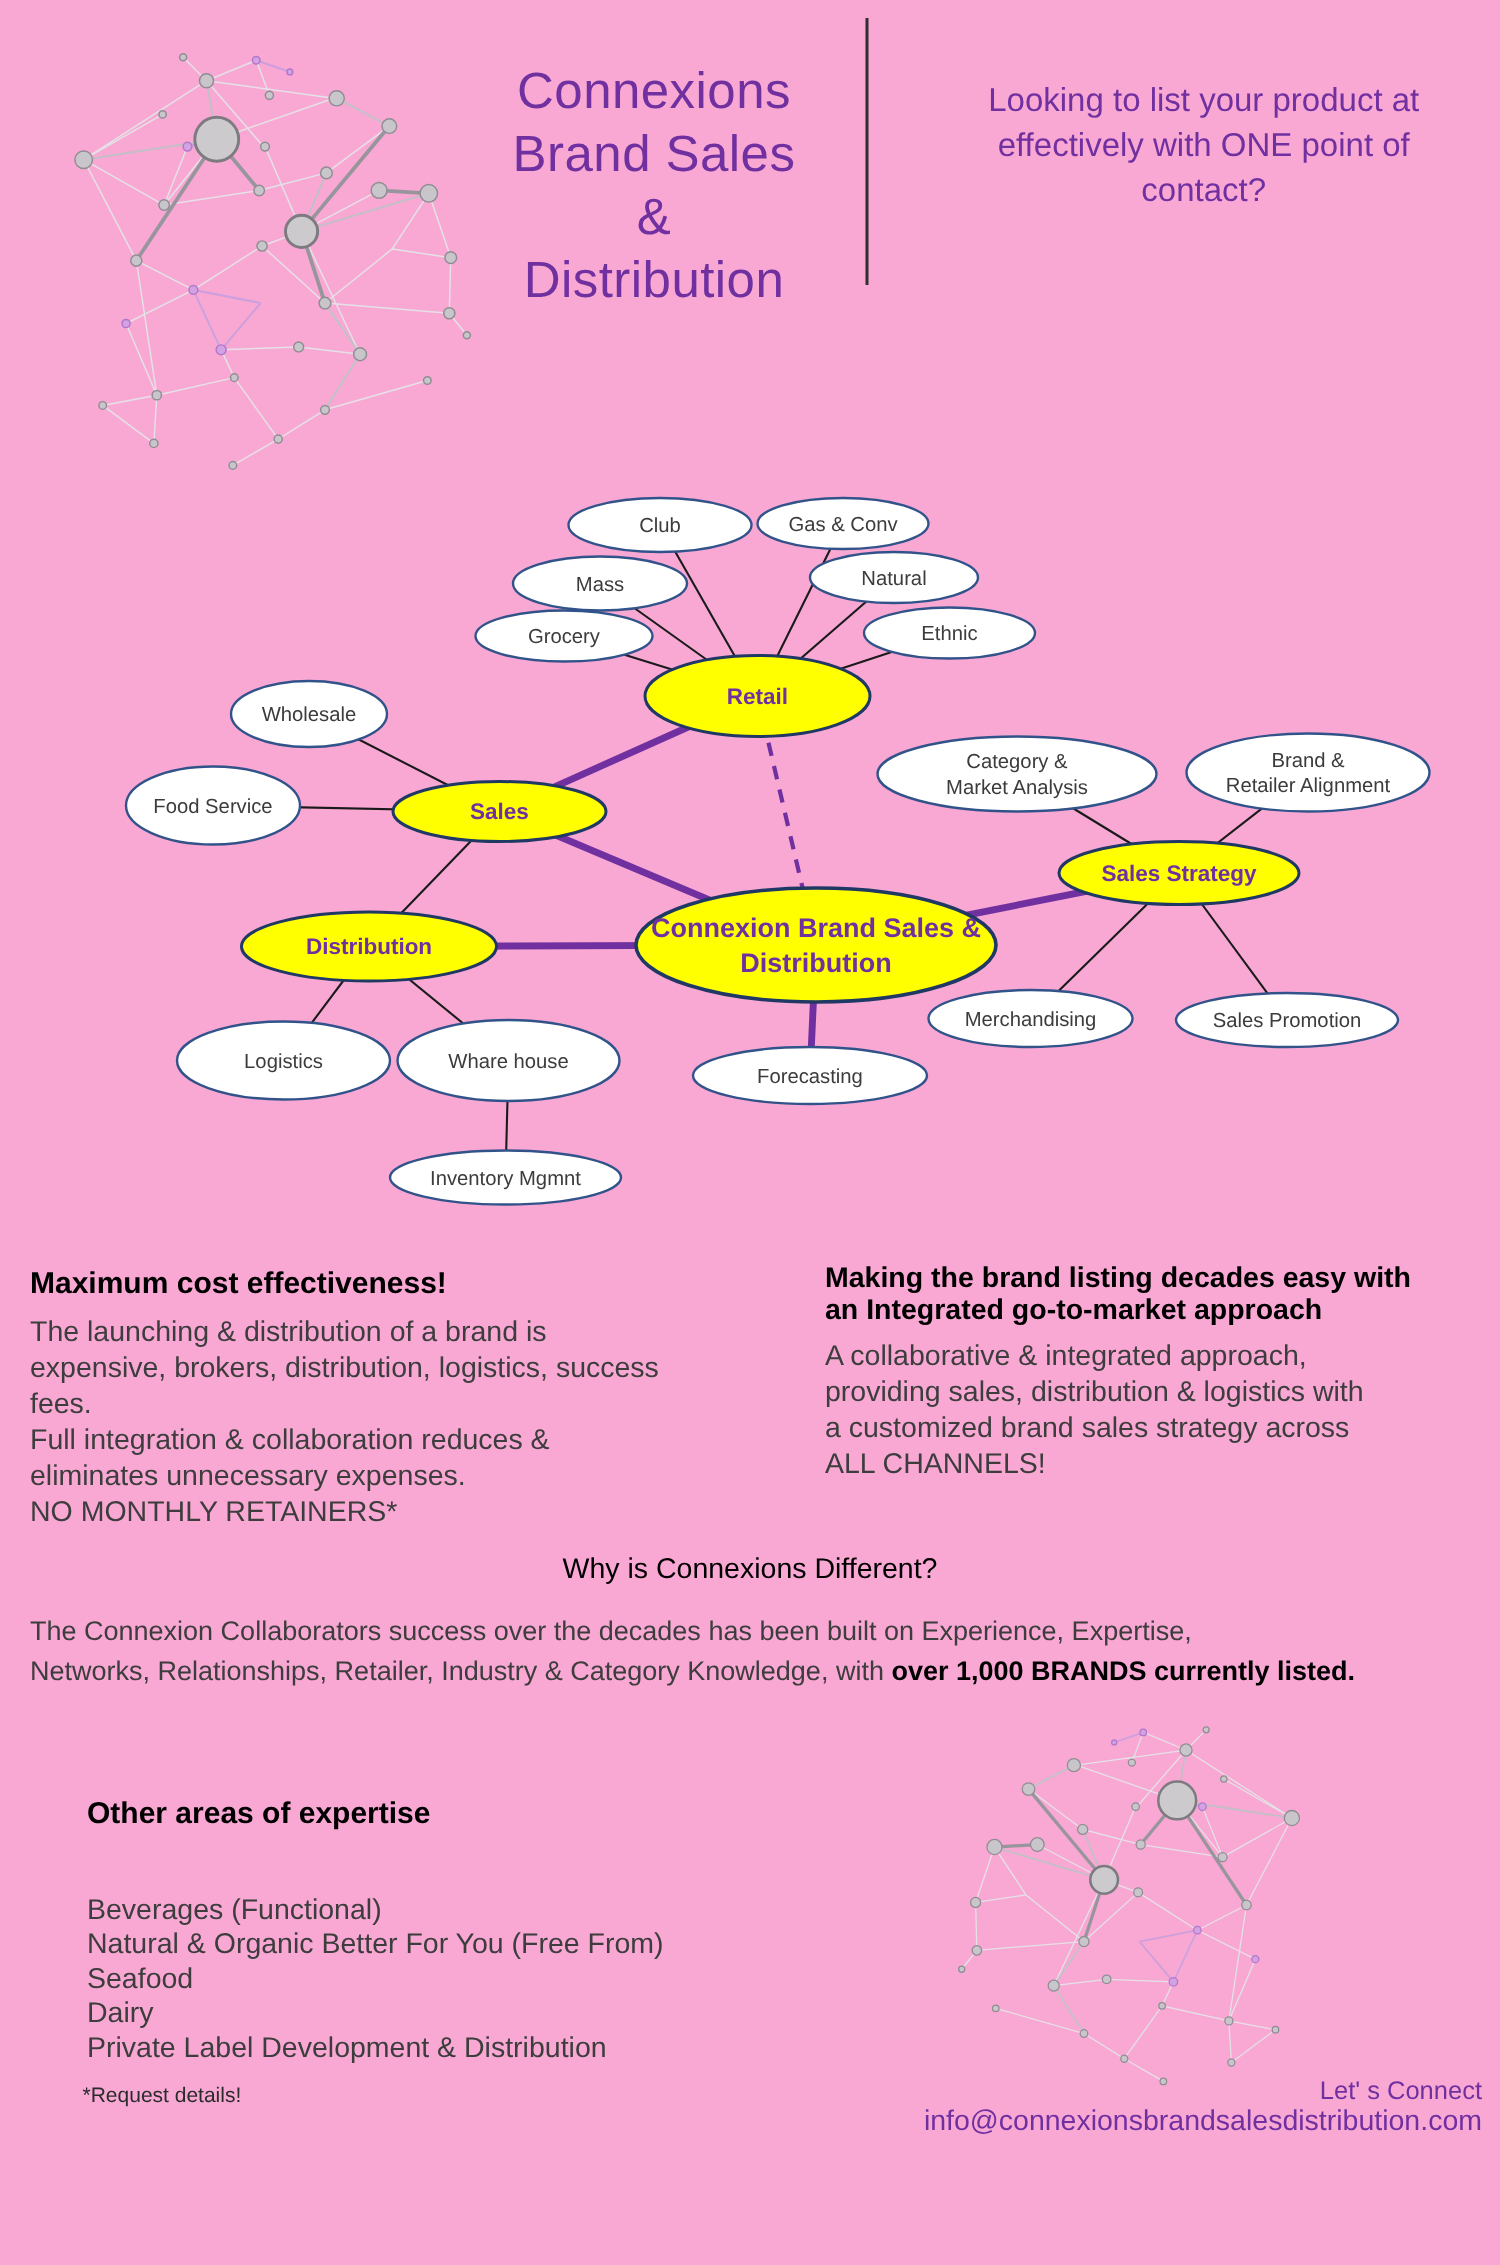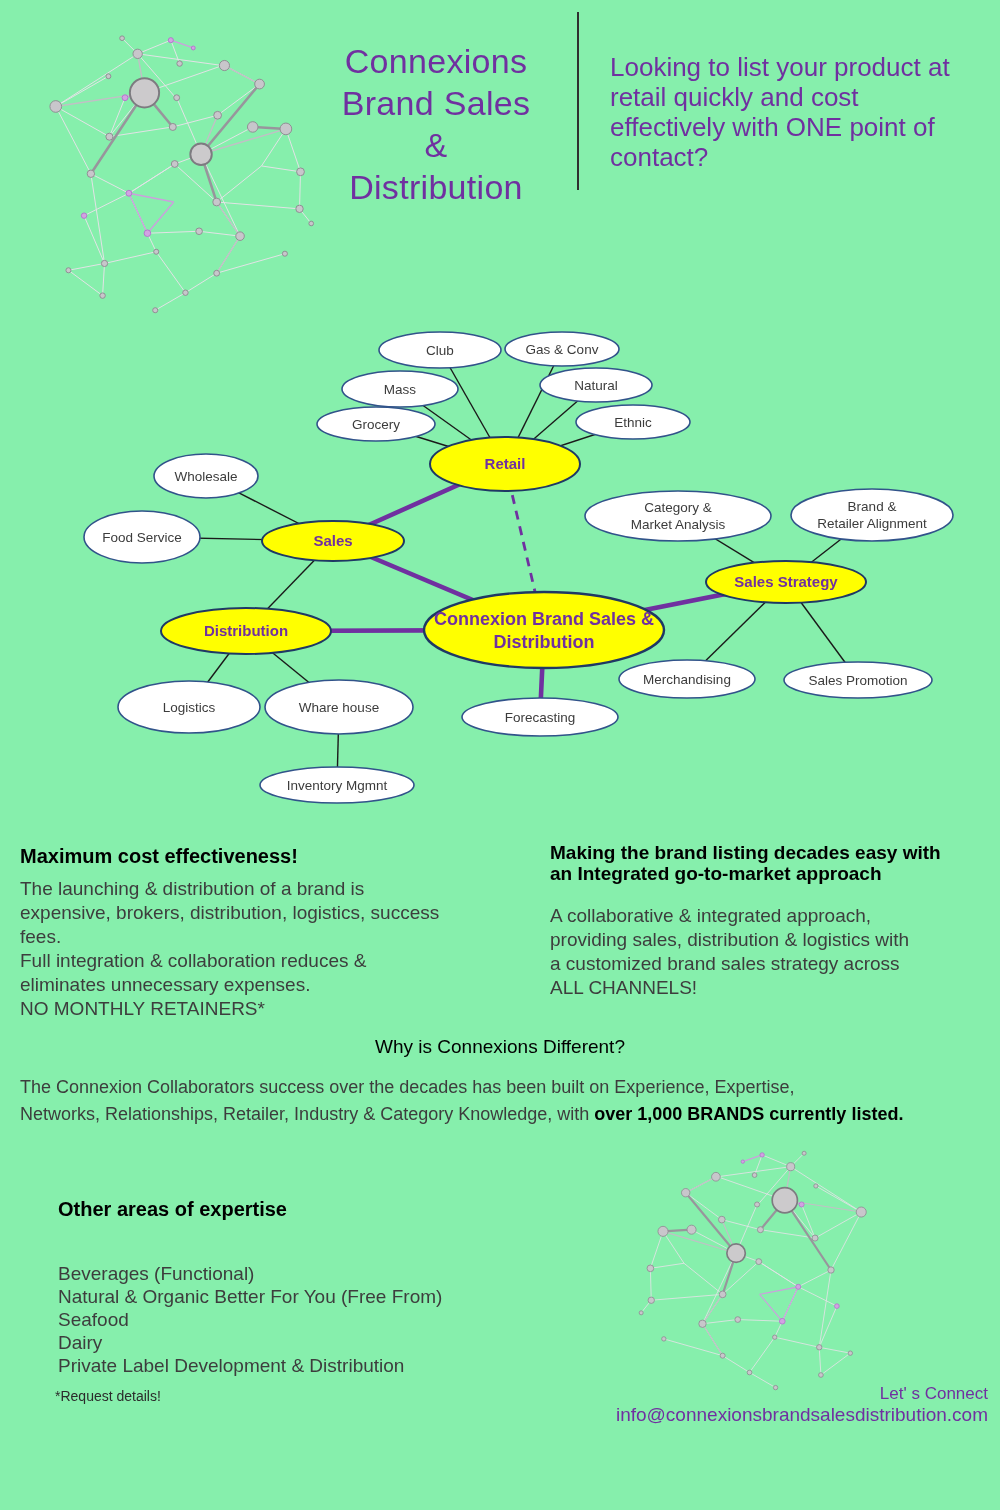--- a/index.html
+++ b/index.html
@@ -1,31 +1,31 @@
 <!DOCTYPE html>
 <html><head>
 <meta charset="utf-8">
 <style>
   html,body{margin:0;padding:0;background:#ffffff}
-  .page{position:relative;width:1000px;height:1510px;background:#86efac;overflow:hidden;
+  .page{position:relative;width:1000px;height:1510px;background:#f9a8d4;overflow:hidden;
         font-family:"Liberation Sans","DejaVu Sans",sans-serif;color:#3d3d3d}
   .abs{position:absolute}
   
   .title{left:296px;top:40px;width:280px;text-align:center;font-size:34px;line-height:42px;
          color:#7030A0;letter-spacing:.3px}
   .divider{left:577px;top:12px;width:2px;height:178px;background:#2f2f2f}
-  .tagline{left:610px;top:52px;width:385px;text-align:left;font-size:26px;line-height:30px;color:#7030A0}
+  .tagline{left:610px;top:52px;width:385px;text-align:center;font-size:22px;line-height:30px;color:#7030A0}
   
   .block-h{font-weight:bold;color:#000}
   .left-block{left:20px;top:845px;width:490px}
   .left-block .block-h{font-size:20px;margin-bottom:9px}
   .body-lines{font-size:19px;line-height:24px;color:#3d3d3d}
   .right-block{left:550px;top:842px;width:450px}
   .head-lines{font-size:19px;line-height:21px;font-weight:bold;color:#000}
-  .right-block .body-lines{margin-top:20px}
+  .right-block .body-lines{margin-top:9px}
   .why-h{left:0;top:1036px;width:1000px;text-align:center;font-size:19px;font-weight:normal;color:#000}
   .why-par{left:20px;top:1074px;width:978px;font-size:18px;line-height:27px;color:#3d3d3d}
   .why-par .b{font-weight:bold;color:#000}
   .expertise{left:58px;top:1198px;width:540px}
   .expertise .block-h{font-size:20px}
   .expertise .body-lines{margin-top:41px;line-height:23px}
   
   .request{left:55px;top:1388px;font-size:14px;color:#2b2b2b}
   .connect{right:12px;top:1384px;font-size:17px;font-weight:normal;color:#7030A0}
   .email{right:12px;top:1404px;font-size:19px;color:#7030A0}
@@ -107,21 +107,20 @@
     <div>Connexions</div>
     <div>Brand Sales</div>
     <div>&amp;</div>
     <div>Distribution</div>
   </div>
 
   <div class="abs divider"></div>
 
   <div class="abs tagline">
     <div>Looking to list your product at</div>
-    <div>retail quickly and cost</div>
     <div>effectively with ONE point of</div>
     <div>contact?</div>
   </div>
 
   <svg id="diagram" class="abs" width="1000" height="1510" viewBox="0 0 1000 1510">
       <line x1="440" y1="350" x2="505" y2="464" class="edge-thin"></line>
       <line x1="562" y1="349" x2="505" y2="464" class="edge-thin"></line>
       <line x1="400" y1="389" x2="505" y2="464" class="edge-thin"></line>
       <line x1="596" y1="385" x2="505" y2="464" class="edge-thin"></line>
       <line x1="376" y1="424" x2="505" y2="464" class="edge-thin"></line>

